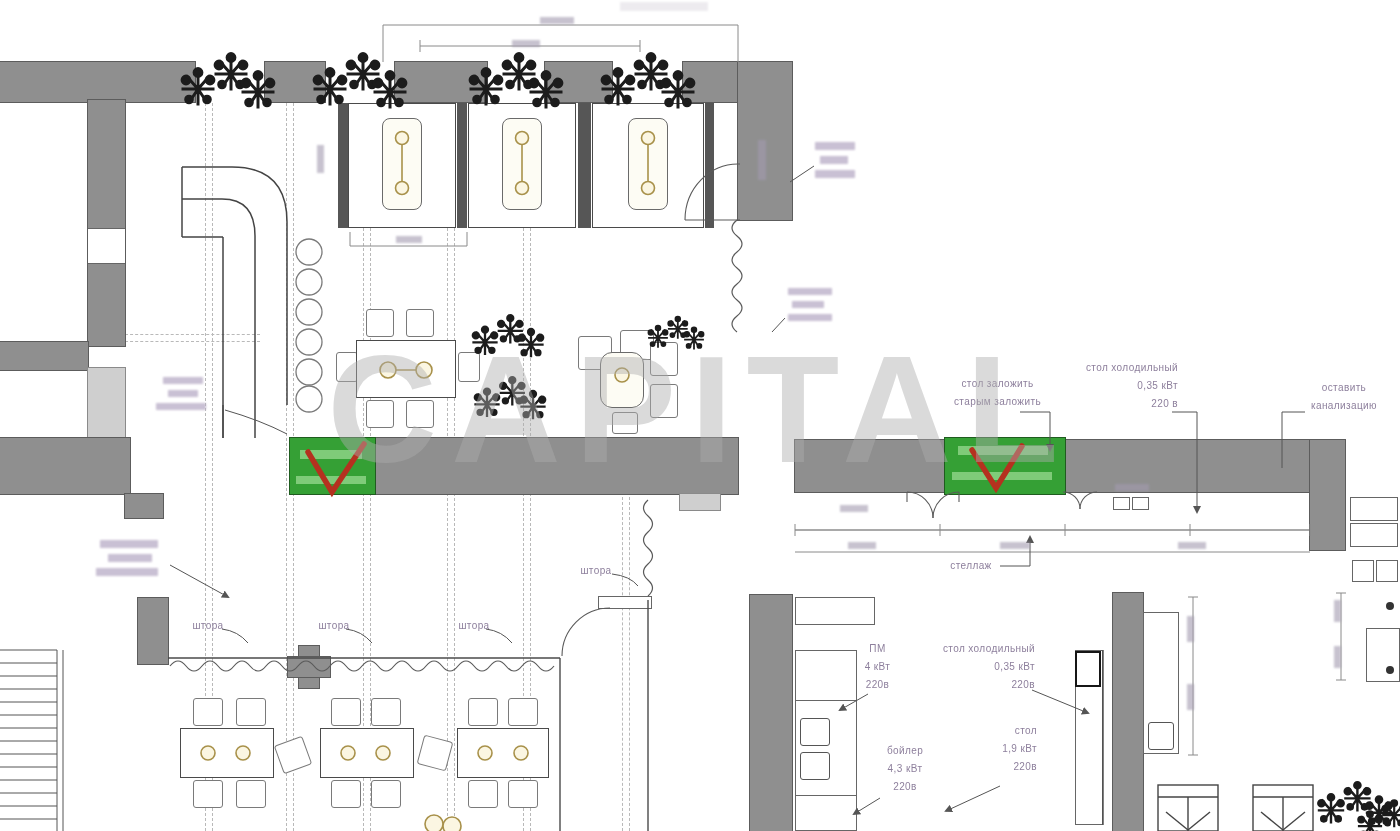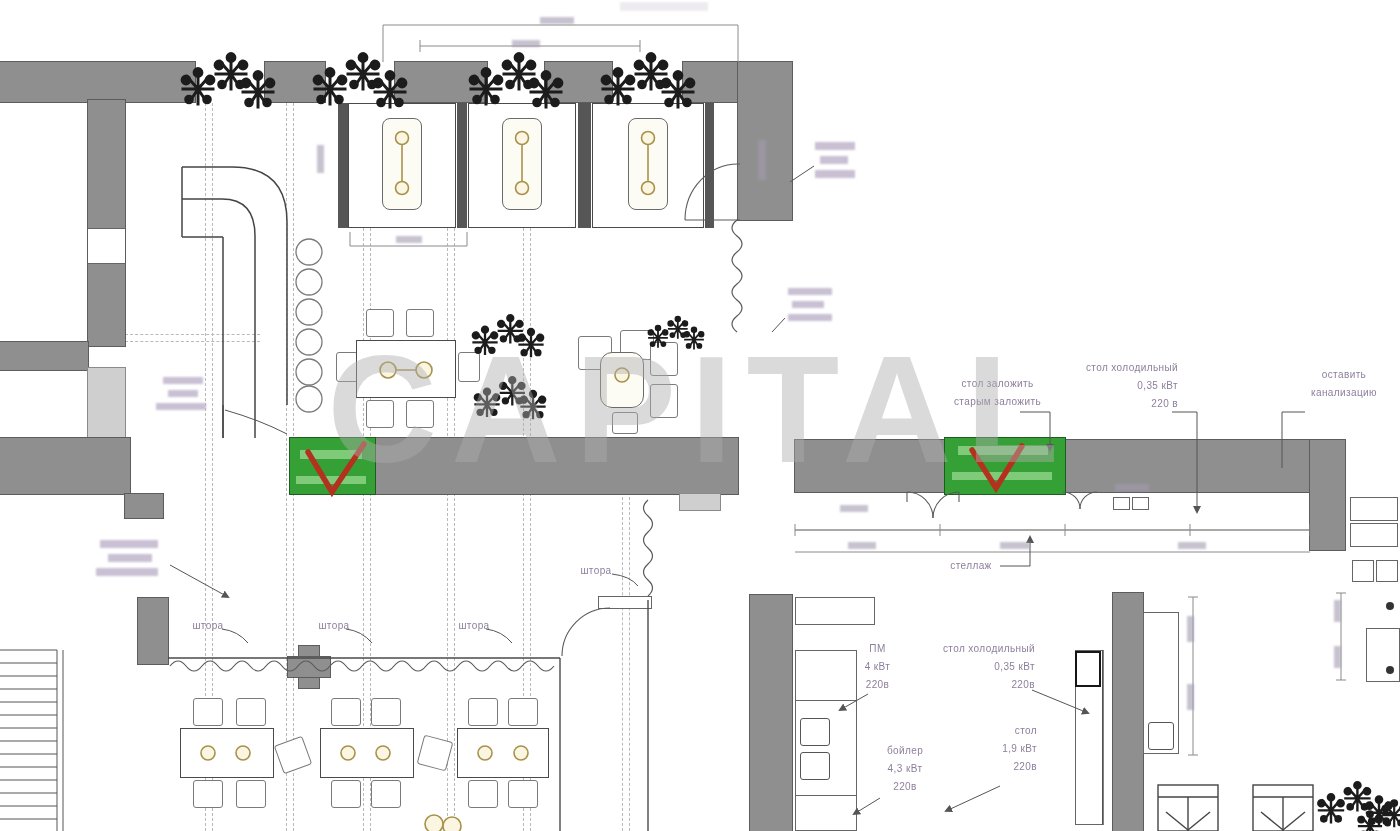--- a/index.html
+++ b/index.html
@@ -336,21 +336,21 @@
 
   <div class="ann" style="left:925px;top:378px;width:145px;">
     <div>стол заложить</div>
     <div>старым заложить</div>
   </div>
   <div class="ann ann-r" style="left:1058px;top:362px;width:120px;">
     <div>стол холодильный</div>
     <div>0,35 кВт</div>
     <div>220 в</div>
   </div>
-  <div class="ann" style="left:1298px;top:369px;width:92px;">
+  <div class="ann" style="left:1298px;top:382px;width:92px;">
     <div>оставить</div>
     <div>канализацию</div>
   </div>
   <div class="ann" style="left:190px;top:620px;width:36px;">штора</div>
   <div class="ann" style="left:316px;top:620px;width:36px;">штора</div>
   <div class="ann" style="left:456px;top:620px;width:36px;">штора</div>
   <div class="ann" style="left:578px;top:565px;width:36px;">штора</div>
   <div class="ann" style="left:942px;top:560px;width:58px;">стеллаж</div>
   <div class="ann" style="left:850px;top:643px;width:55px;">
     <div>ПМ</div>

